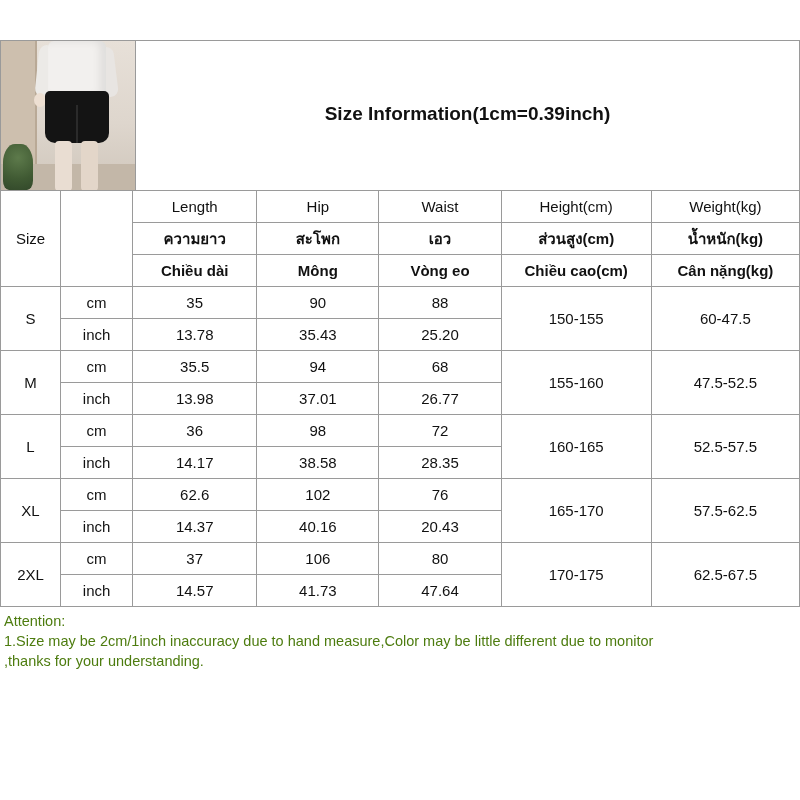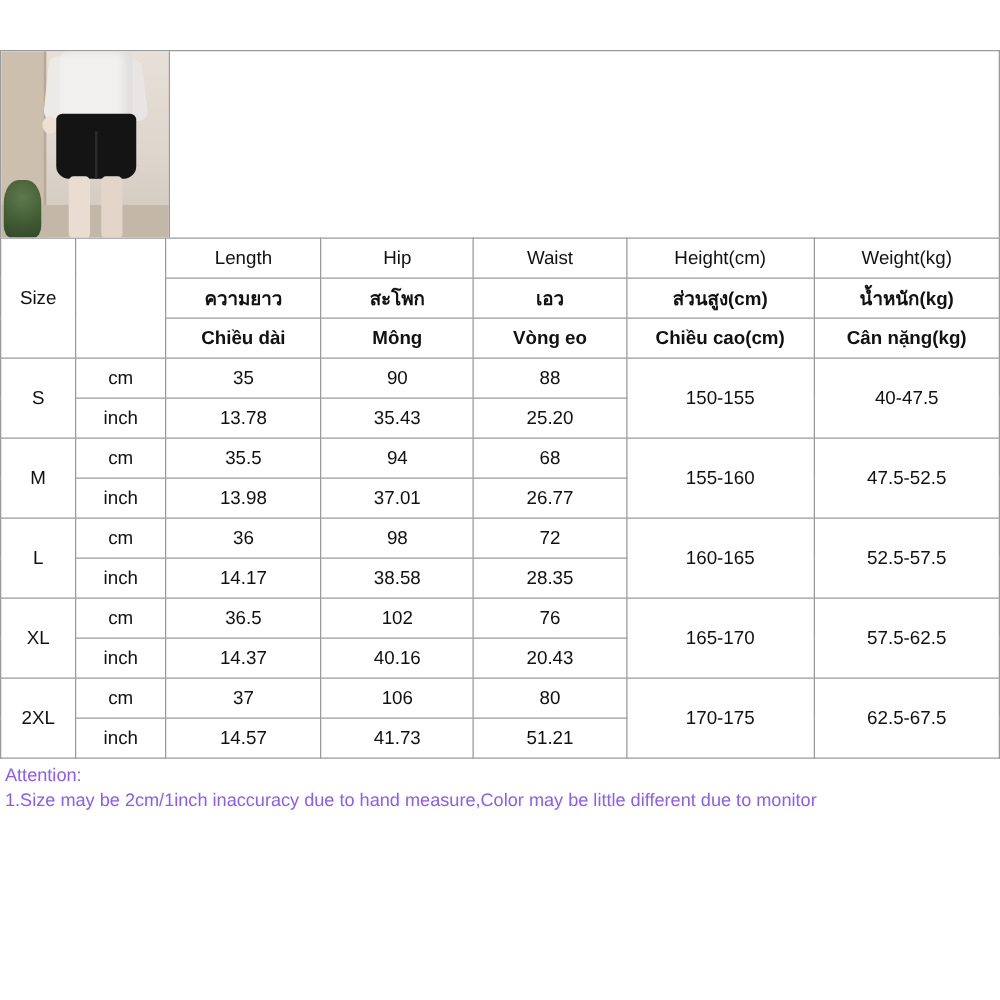--- a/index.html
+++ b/index.html
@@ -161,21 +161,21 @@
   }
   .hw-cell {
     font-size: 15px;
   }
 
   
   .attention {
     padding: 4px 4px 0 4px;
     font-size: 14.5px;
     line-height: 20px;
-    color: #8b5cf6;
+    color: #4d7c0f;
   }
   .attention div { white-space: nowrap; }
 </style>
 </head>
 <body>
 
 <div class="sheet">
 
   <div class="header">
     <div class="photo">
@@ -185,20 +185,21 @@
       <div class="plant"></div>
       <div class="arm-l"></div>
       <div class="arm-r"></div>
       <div class="torso"></div>
       <div class="hand"></div>
       <div class="shorts"></div>
       <div class="leg-l"></div>
       <div class="leg-r"></div>
     </div>
     <div class="title-block">
+      <div class="title-line">Size Information(1cm=0.39inch)</div>
     </div>
   </div>
 
   <table class="size-table">
     <colgroup>
       <col class="col-size">
       <col class="col-unit">
       <col class="col-len">
       <col class="col-hip">
       <col class="col-waist">
@@ -233,21 +234,21 @@
         <td class="hdr-cell viet">Cân nặng(kg)</td>
       </tr>
 
       <tr>
         <td class="size-label" rowspan="2">S</td>
         <td class="unit-cell">cm</td>
         <td>35</td>
         <td>90</td>
         <td>88</td>
         <td class="hw-cell" rowspan="2">150-155</td>
-        <td class="hw-cell" rowspan="2">40-47.5</td>
+        <td class="hw-cell" rowspan="2">60-47.5</td>
       </tr>
       <tr>
         <td class="unit-cell">inch</td>
         <td>13.78</td>
         <td>35.43</td>
         <td>25.20</td>
       </tr>
 
       <tr>
         <td class="size-label" rowspan="2">M</td>
@@ -277,21 +278,21 @@
       <tr>
         <td class="unit-cell">inch</td>
         <td>14.17</td>
         <td>38.58</td>
         <td>28.35</td>
       </tr>
 
       <tr>
         <td class="size-label" rowspan="2">XL</td>
         <td class="unit-cell">cm</td>
-        <td>36.5</td>
+        <td>62.6</td>
         <td>102</td>
         <td>76</td>
         <td class="hw-cell" rowspan="2">165-170</td>
         <td class="hw-cell" rowspan="2">57.5-62.5</td>
       </tr>
       <tr>
         <td class="unit-cell">inch</td>
         <td>14.37</td>
         <td>40.16</td>
         <td>20.43</td>
@@ -303,23 +304,24 @@
         <td>37</td>
         <td>106</td>
         <td>80</td>
         <td class="hw-cell" rowspan="2">170-175</td>
         <td class="hw-cell" rowspan="2">62.5-67.5</td>
       </tr>
       <tr>
         <td class="unit-cell">inch</td>
         <td>14.57</td>
         <td>41.73</td>
-        <td>51.21</td>
+        <td>47.64</td>
       </tr>
     </tbody>
   </table>
 
   <div class="attention">
     <div>Attention:</div>
     <div>1.Size may be 2cm/1inch inaccuracy due to hand measure,Color may be little different due to monitor</div>
+    <div>,thanks for your understanding.</div>
   </div>
 
 </div>
 
 </body></html>

